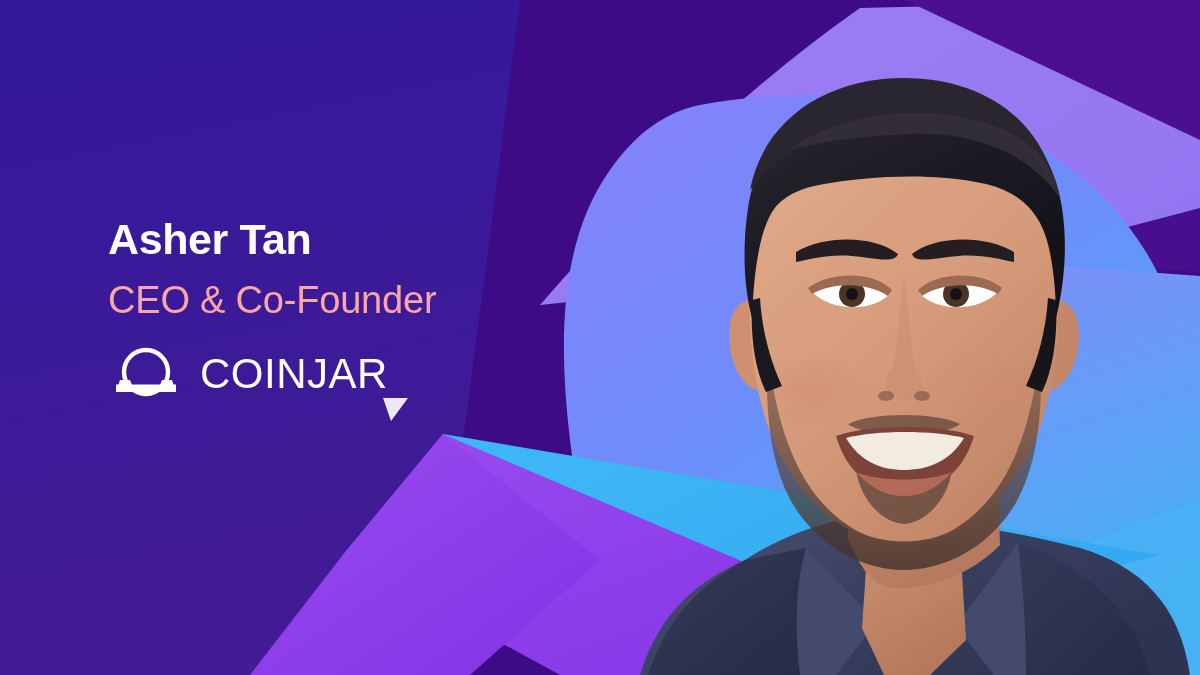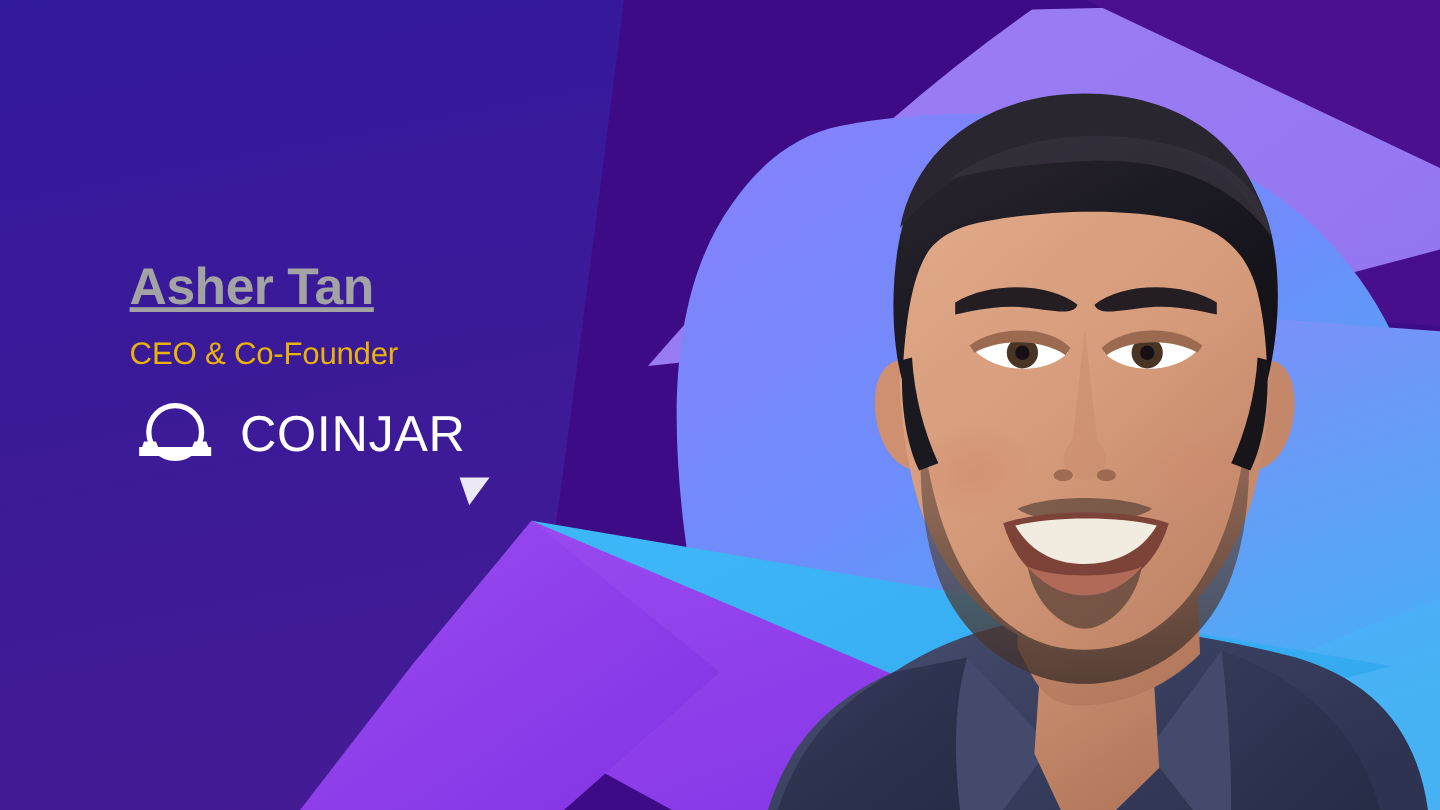--- a/index.html
+++ b/index.html
@@ -30,31 +30,30 @@
   #text-block {
     position: absolute;
     left: 108px;
     top: 218px;
     width: 420px;
     z-index: 30;
   }
   #speaker-name {
     font-size: 43px;
     font-weight: 700;
-    color: #a3a3a3;
+    color: #ffffff;
     letter-spacing: -0.4px;
     line-height: 1.0;
     margin: 0 0 20px 0;
     white-space: nowrap;
-    text-decoration: underline;
   }
   #speaker-role {
-    font-size: 26px;
+    font-size: 38px;
     font-weight: 400;
-    color: #eab308;
+    color: #fca5a5;
     letter-spacing: -0.2px;
     line-height: 1.0;
     margin: 0 0 26px 0;
     white-space: nowrap;
   }
   #brand-lockup {
     display: flex;
     align-items: center;
     gap: 16px;
   }

